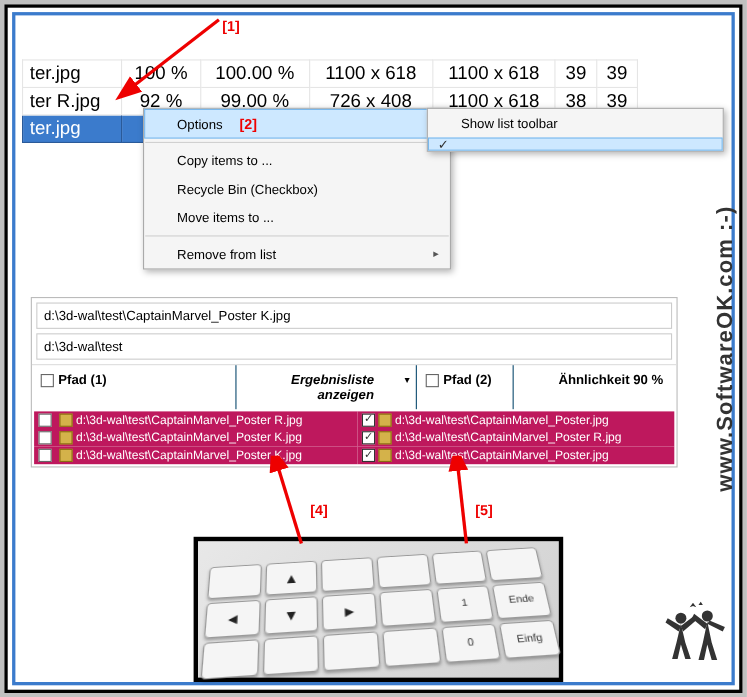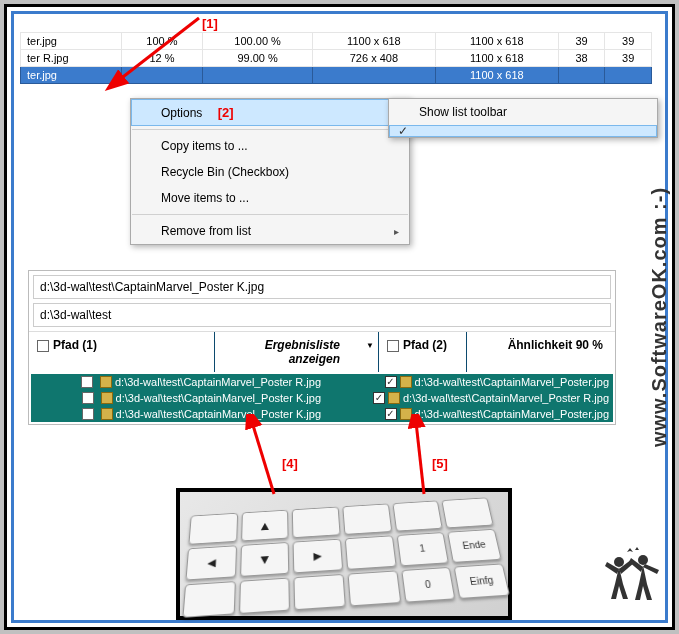--- a/index.html
+++ b/index.html
@@ -37,23 +37,23 @@
     }
     .dance-icon {
       position: absolute;
       right: 12px; bottom: 20px;
       width: 70px; height: 70px;
     }
     .dance-icon svg { width: 100%; height: 100%; }
     
     .top-table {
       position: absolute;
-      left: 6px; top: 18px; width: 632px;
+      left: 6px; top: 40px; width: 560px;
       border-collapse: collapse;
-      font-size: 11px;
+      font-size: 17px;
     }
     .top-table td {
       border: 1px solid #e5e5e5;
       padding: 2px 6px;
       text-align: center;
       white-space: nowrap;
     }
     .top-table td:first-child { text-align: left; }
     .row-selected td {
       background: #3b7bcc;
@@ -150,21 +150,21 @@
       width: 12px; height: 12px;
       border: 1px solid #666;
       background: #fff;
       vertical-align: middle;
       margin-right: 4px;
     }
     .list-row {
       display: flex;
       font-size: 11px;
     }
-    .list-row.sel .cell { background: #0f766e; color: #fff; justify-content: flex-end; }
+    .list-row.sel .cell { background: #be185d; color: #fff; }
     .cell {
       padding: 2px 4px;
       display: flex;
       align-items: center;
       gap: 3px;
       overflow: hidden;
       white-space: nowrap;
     }
     .cell.left { width: 294px; }
     .cell.right { flex: 1; }
@@ -229,21 +229,21 @@
         <td>ter.jpg</td>
         <td>100 %</td>
         <td>100.00 %</td>
         <td>1100 x 618</td>
         <td>1100 x 618</td>
         <td>39</td>
         <td>39</td>
       </tr>
       <tr>
         <td>ter R.jpg</td>
-        <td>12 %</td>
+        <td>92 %</td>
         <td>99.00 %</td>
         <td>726 x 408</td>
         <td>1100 x 618</td>
         <td>38</td>
         <td>39</td>
       </tr>
       <tr class="row-selected">
         <td>ter.jpg</td>
         <td></td>
         <td></td>

